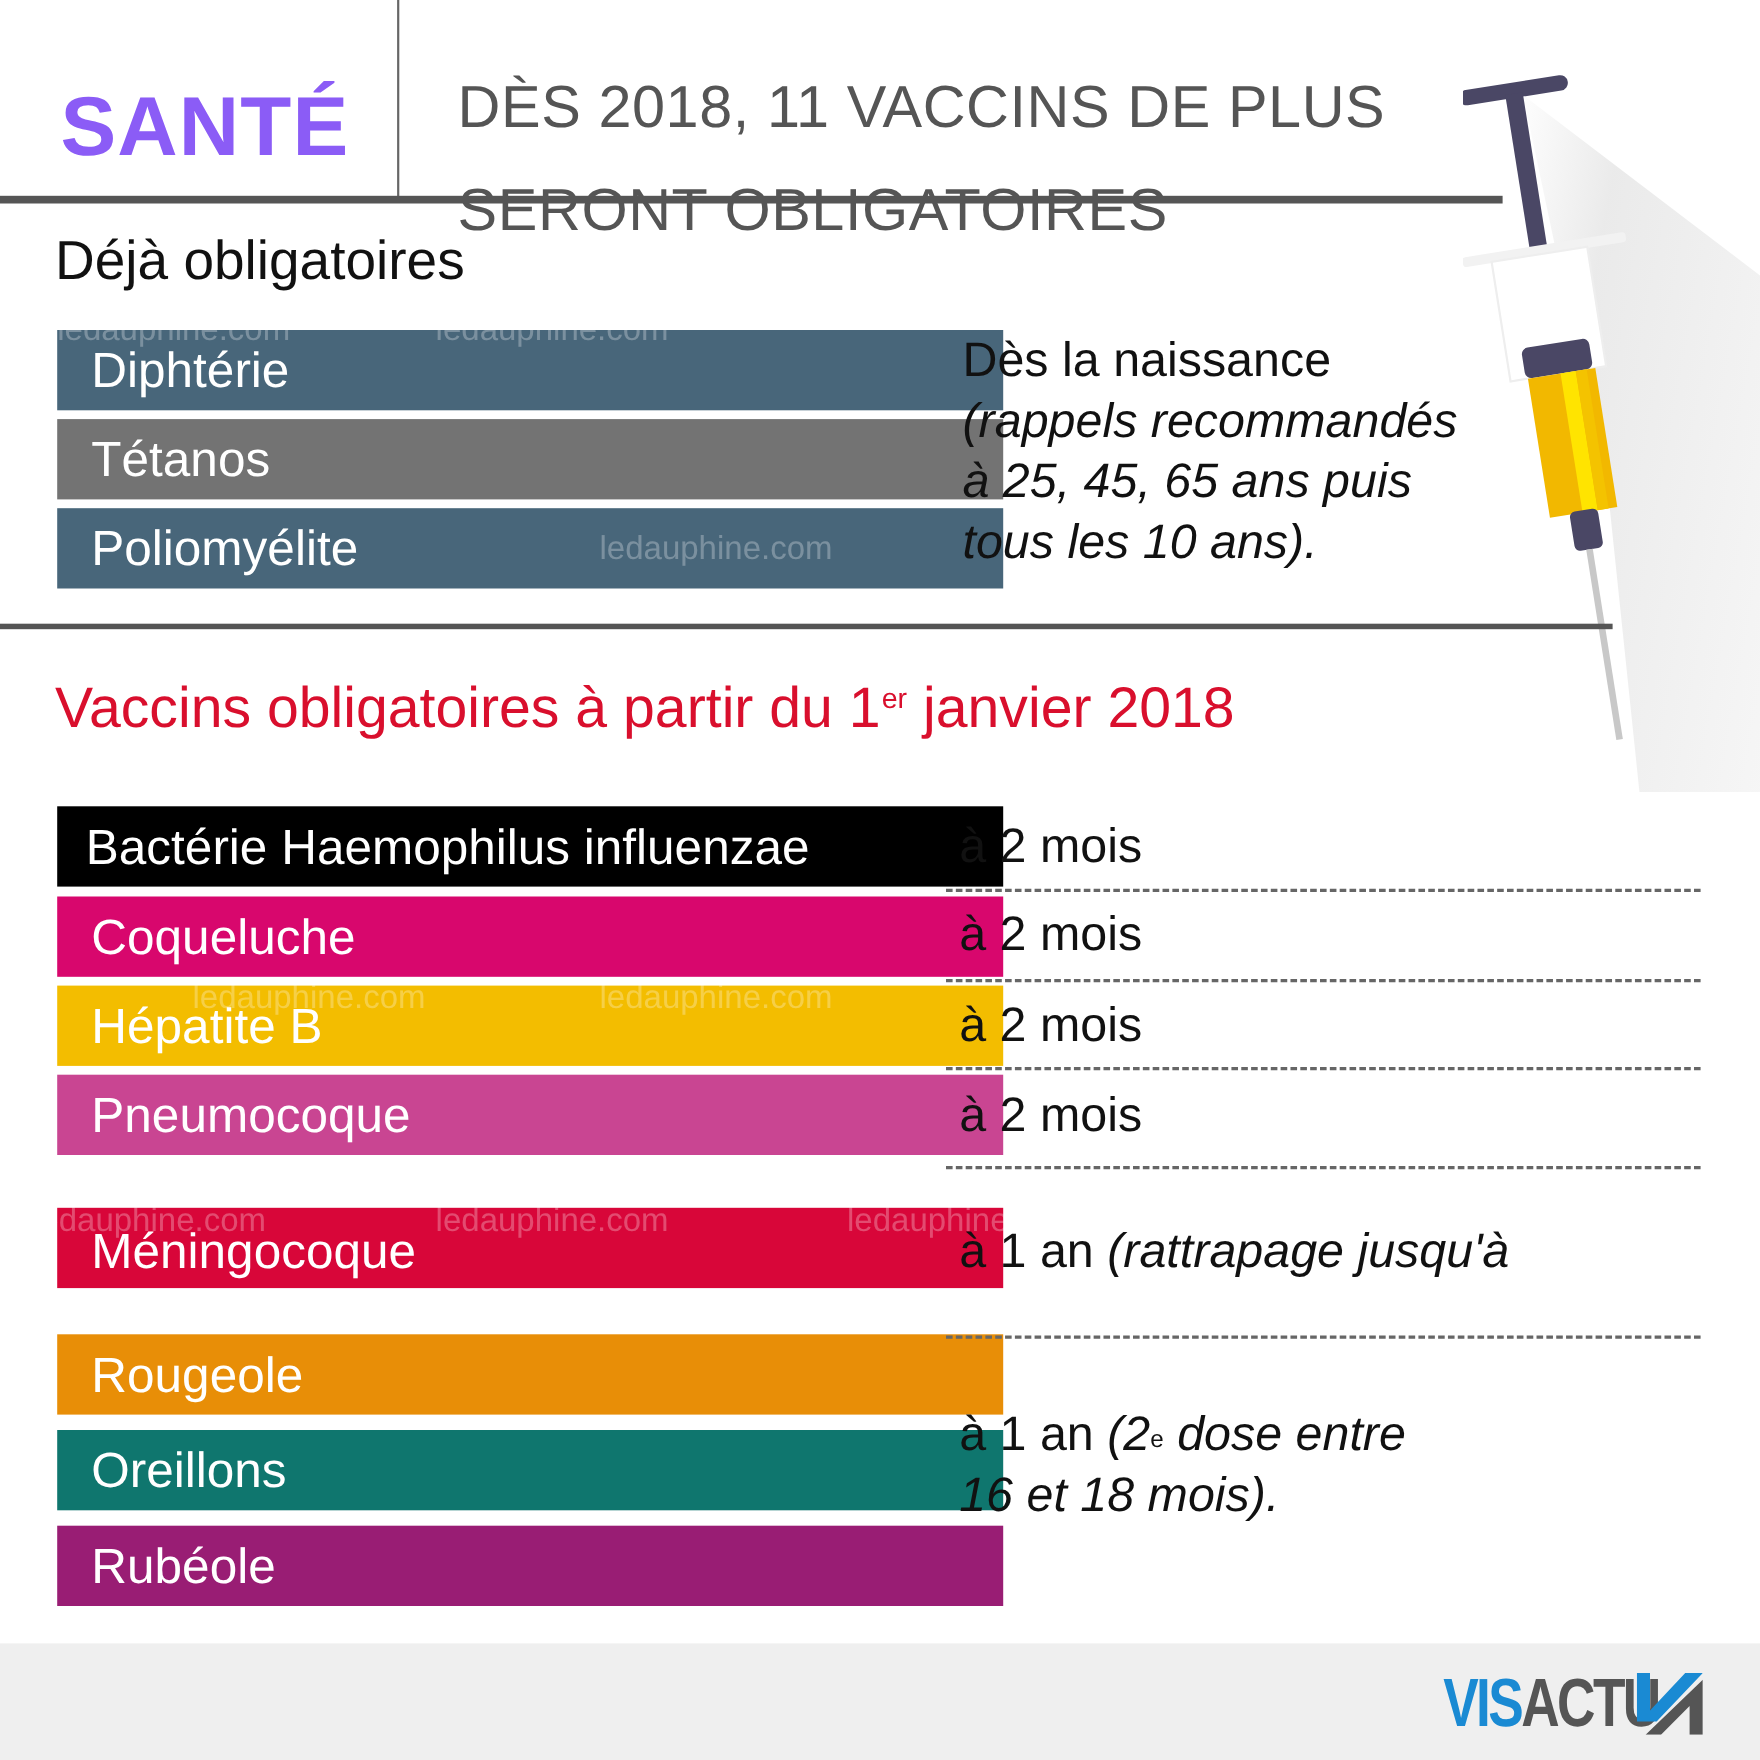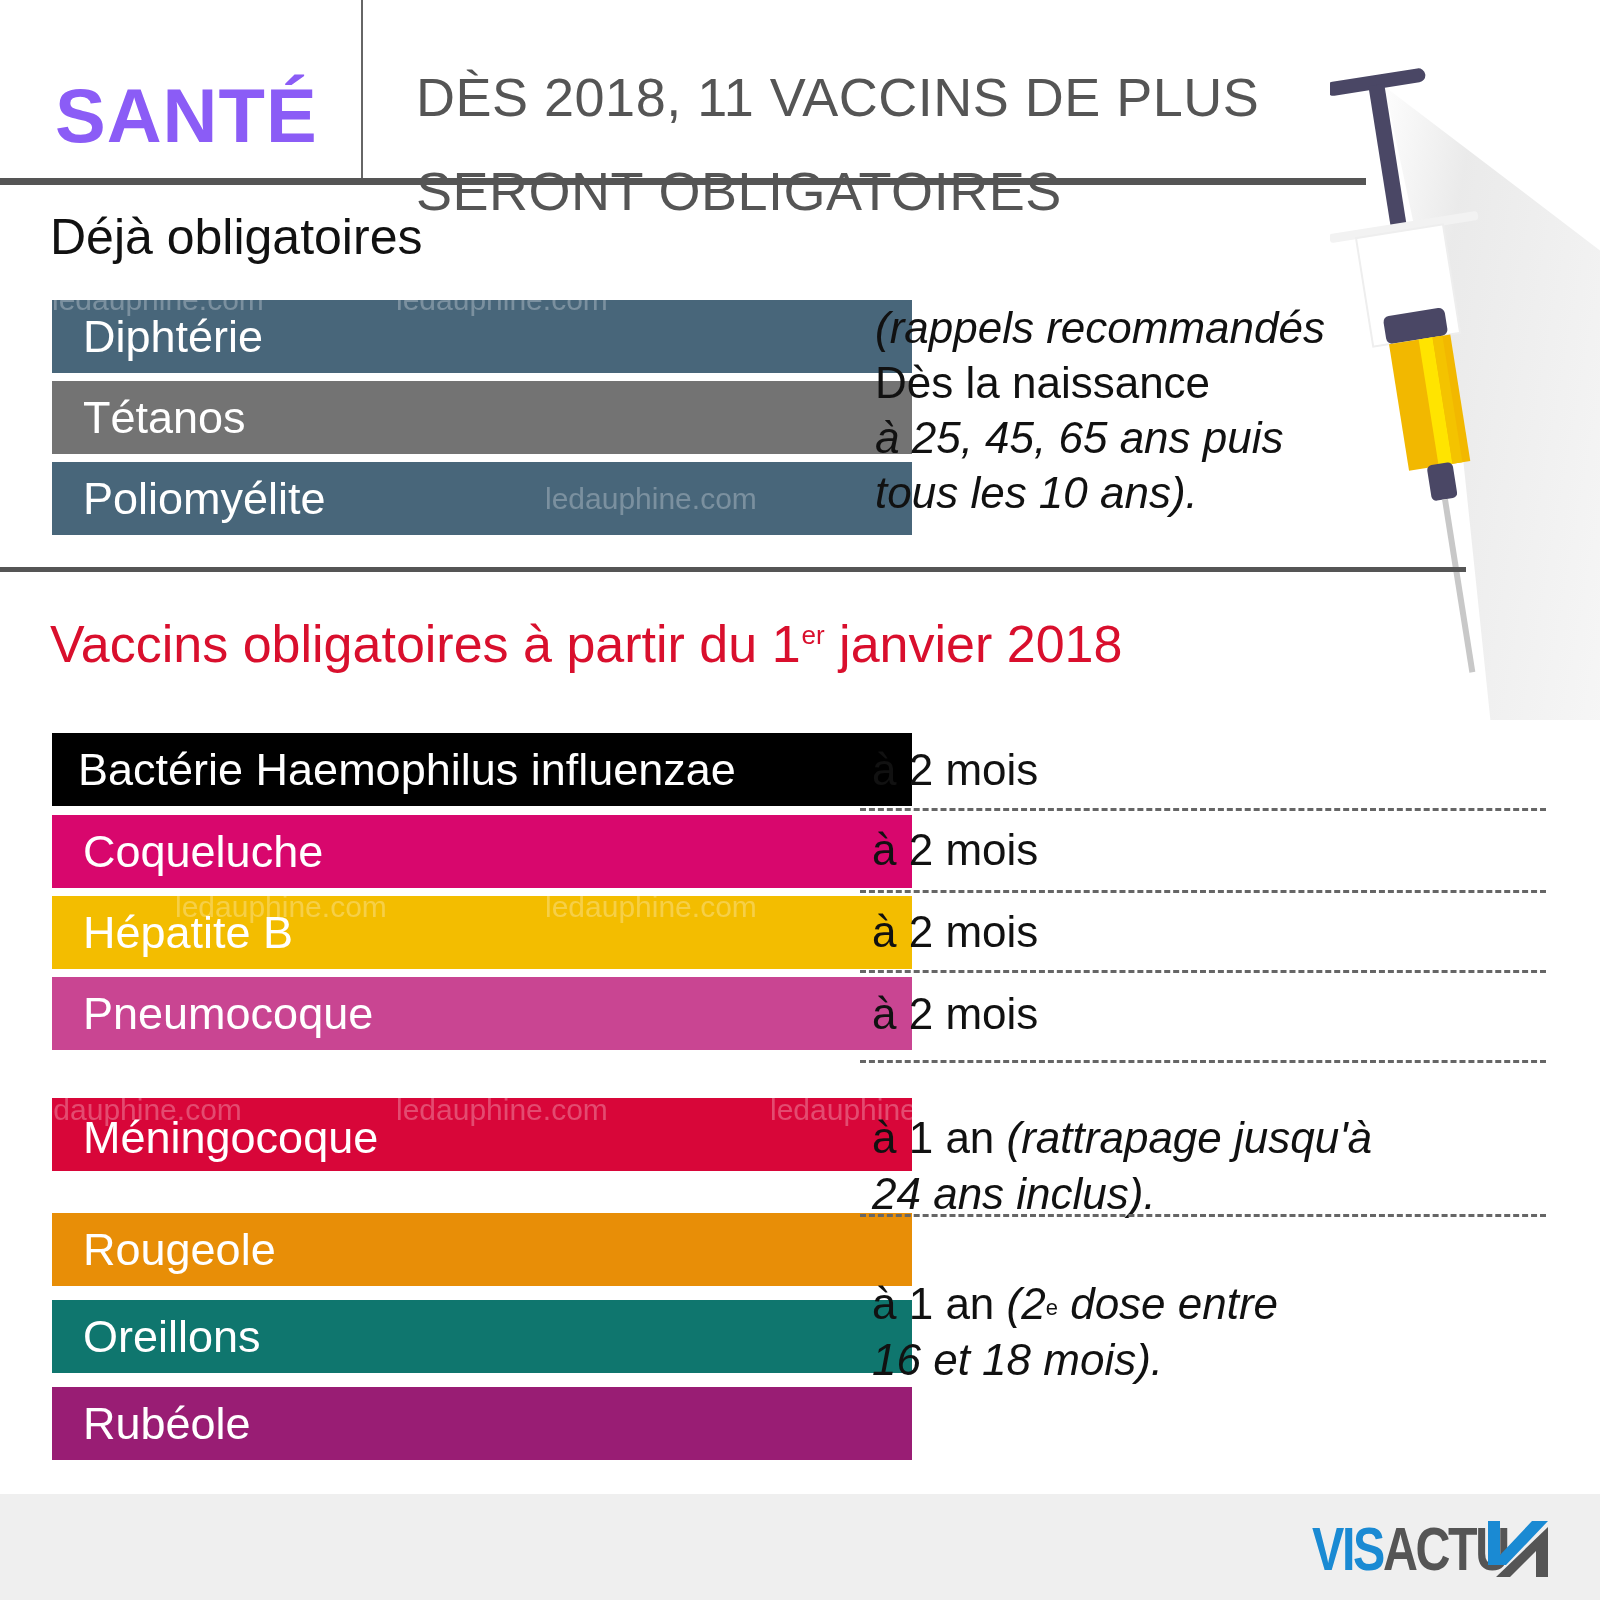--- a/index.html
+++ b/index.html
@@ -108,22 +108,22 @@
 </div>
 <div class="abs bar" style="top:462px;background:#48667a;">
   <span>Poliomyélite</span>
 </div>
 
 <div class="abs wm" style="left:52px;top:283px;">ledauphine.com</div>
 <div class="abs wm" style="left:396px;top:283px;">ledauphine.com</div>
 <div class="abs wm" style="left:545px;top:482px;">ledauphine.com</div>
 
 <div class="abs note" style="left:875px;top:300px;">
+  <div>Dès la naissance</div>
   <div><i>(rappels recommandés</i></div>
-  <div>Dès la naissance</div>
   <div><i>à 25, 45, 65 ans puis</i></div>
   <div><i>tous les 10 ans).</i></div>
 </div>
 
 <div class="abs sec-rule"></div>
 
 <div class="abs sec2-title">
   <span>Vaccins obligatoires à partir du 1</span><sup>er</sup><span> janvier 2018</span>
 </div>
 
@@ -161,21 +161,20 @@
 <div class="abs sched" style="top:742px;">à 2 mois</div>
 <div class="abs dots" style="top:808px;"></div>
 <div class="abs sched" style="top:822px;">à 2 mois</div>
 <div class="abs dots" style="top:890px;"></div>
 <div class="abs sched" style="top:904px;">à 2 mois</div>
 <div class="abs dots" style="top:970px;"></div>
 <div class="abs sched" style="top:986px;">à 2 mois</div>
 <div class="abs dots" style="top:1060px;"></div>
 <div class="abs sched" style="top:1110px;">
   <div><span>à 1 an </span><i>(rattrapage jusqu'à</i></div>
-  <div><i>24 ans inclus).</i></div>
 </div>
 <div class="abs dots" style="top:1214px;"></div>
 <div class="abs sched" style="top:1276px;">
   <div><span>à 1 an </span><i>(2</i><sup>e</sup><i> dose entre</i></div>
   <div><i>16 et 18 mois).</i></div>
 </div>
 
 <div class="abs footer"></div>
 <div class="abs logo">
   <span class="logo-text"><span class="logo-vis">VIS</span><span class="logo-actu">ACTU</span></span>

